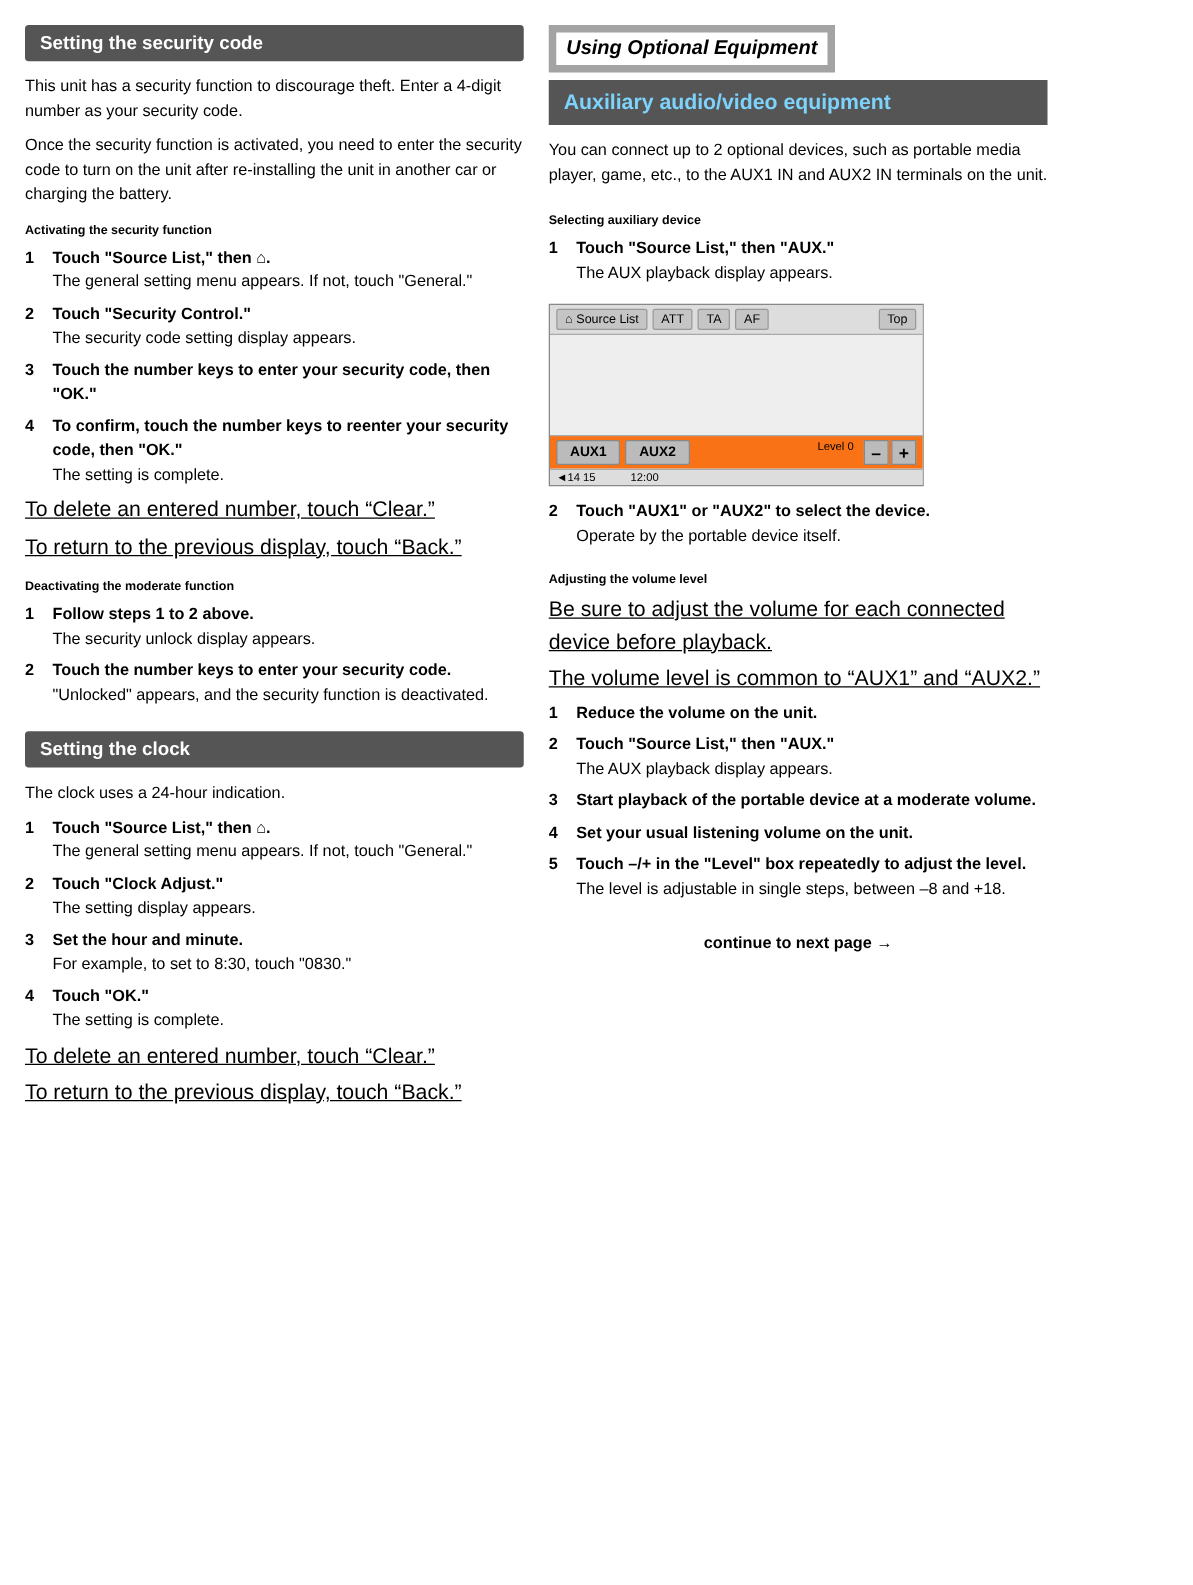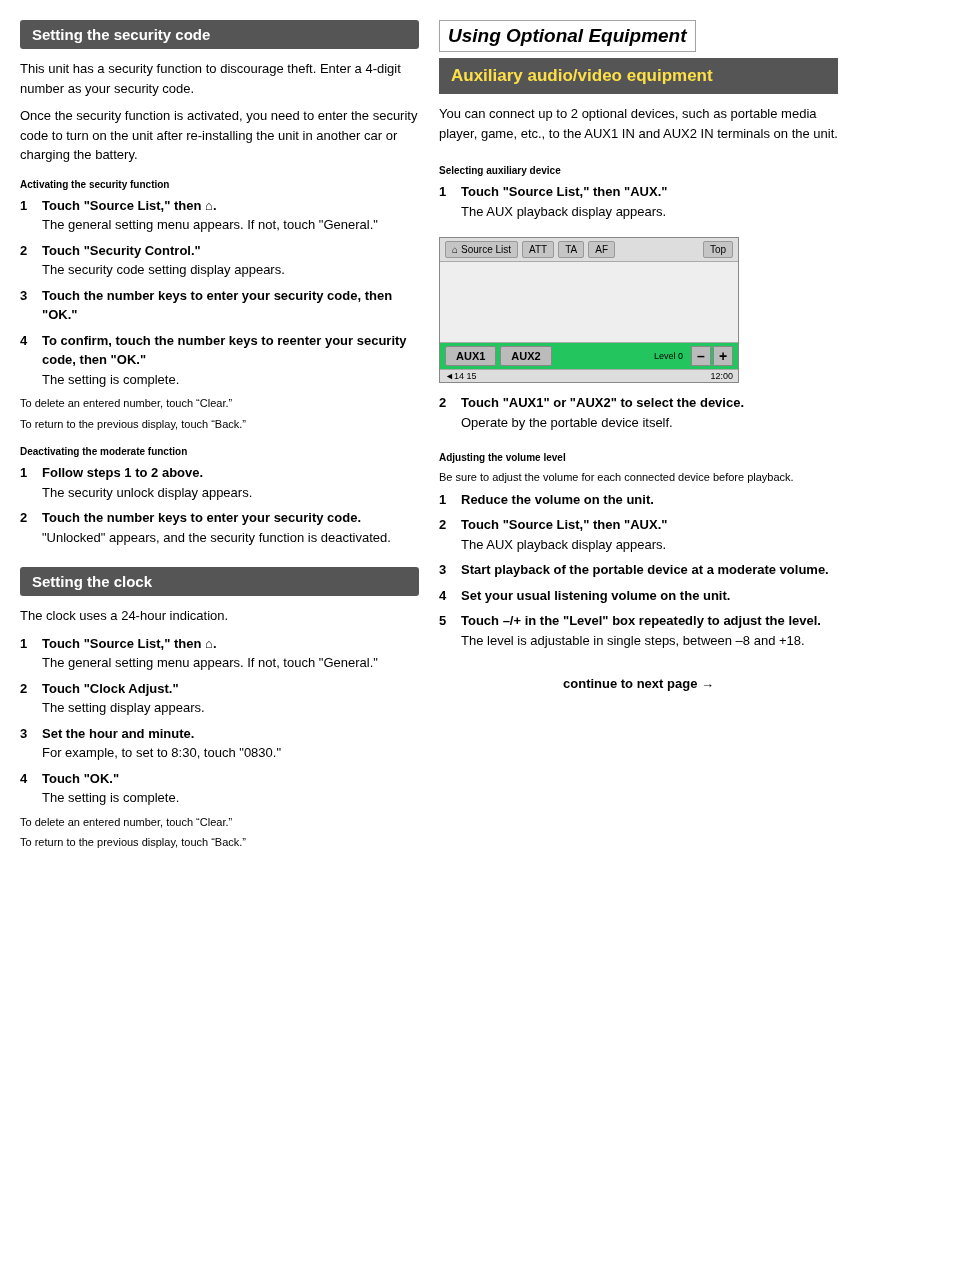--- a/index.html
+++ b/index.html
@@ -32,31 +32,31 @@
       background: #555;
       color: #fff;
       font-size: 15px;
       font-weight: bold;
       padding: 6px 12px;
       border-radius: 3px;
       margin-bottom: 10px;
     }
     .section-header-right {
       background: #555;
-      color: #fde047;
+      color: #7dd3fc;
       font-size: 17px;
       font-weight: bold;
       padding: 8px 12px;
       margin-bottom: 10px;
     }
     .using-optional {
       font-style: italic;
       font-weight: bold;
-      font-size: 19px;
-      border: 1px solid #a3a3a3;
+      font-size: 16px;
+      border: 6px solid #a3a3a3;
       padding: 4px 8px;
       margin-bottom: 6px;
       display: inline-block;
     }
 
     
     .sub-heading {
       font-size: 10px;
       font-weight: bold;
       margin: 14px 0 6px 0;
@@ -86,23 +86,24 @@
       flex: 1;
     }
     .step-content .step-title {
       font-weight: bold;
     }
     .step-content .step-desc {
       font-weight: normal;
     }
 
     .note-text {
-      font-size: 11px;
+      font-size: 17px;
       line-height: 1.5;
       margin-bottom: 4px;
+      text-decoration: underline;
     }
 
     
     .aux-display {
       border: 1px solid #888;
       margin: 10px 0;
       width: 300px;
       background: #f5f5f5;
     }
     .aux-top-bar {
@@ -123,24 +124,24 @@
       align-items: center;
       gap: 3px;
     }
     .aux-top-spacer { flex: 1; }
     .aux-body {
       height: 80px;
       background: #eee;
     }
     .aux-bottom-bar {
       display: flex;
-      align-items: center;
+      align-items: flex-start;
       border-top: 1px solid #aaa;
       padding: 3px 5px;
-      background: #22c55e;
+      background: #f97316;
       gap: 4px;
     }
     .aux-sel-btn {
       background: #bbb;
       border: 1px solid #888;
       font-size: 11px;
       font-weight: bold;
       padding: 3px 10px;
       border-radius: 2px;
     }
@@ -162,25 +163,26 @@
       font-weight: bold;
       font-size: 14px;
     }
     .aux-level-label {
       font-size: 9px;
       text-align: right;
       margin-right: 4px;
     }
     .aux-footer {
       display: flex;
-      justify-content: space-between;
+      justify-content: flex-start;
       padding: 1px 5px;
       background: #ddd;
       border-top: 1px solid #aaa;
       font-size: 9px;
+      gap: 28px;
     }
 
     .page-number {
       font-size: 30px;
       font-weight: bold;
       text-align: right;
       margin-top: auto;
       padding-top: 20px;
     }
     .continue-text {
@@ -348,20 +350,21 @@
       <div class="step">
         <span class="step-num">2</span>
         <span class="step-content">
           <span class="step-title">Touch "AUX1" or "AUX2" to select the device.</span><br>
           <span class="step-desc">Operate by the portable device itself.</span>
         </span>
       </div>
 
       <div class="sub-heading">Adjusting the volume level</div>
       <p class="note-text">Be sure to adjust the volume for each connected device before playback.</p>
+      <p class="note-text">The volume level is common to “AUX1” and “AUX2.”</p>
 
       <div class="step">
         <span class="step-num">1</span>
         <span class="step-content">
           <span class="step-title">Reduce the volume on the unit.</span>
         </span>
       </div>
       <div class="step">
         <span class="step-num">2</span>
         <span class="step-content">

